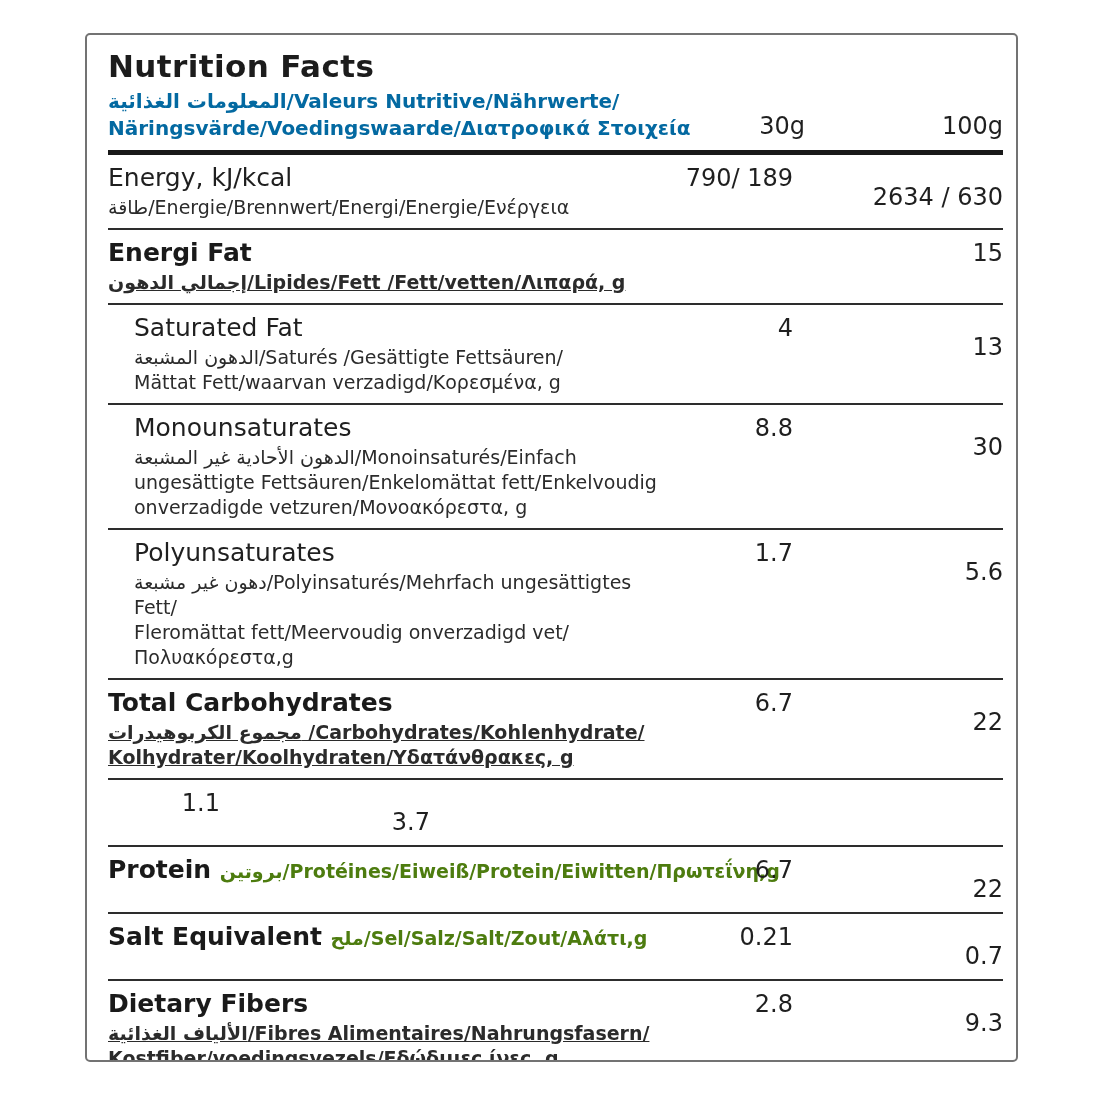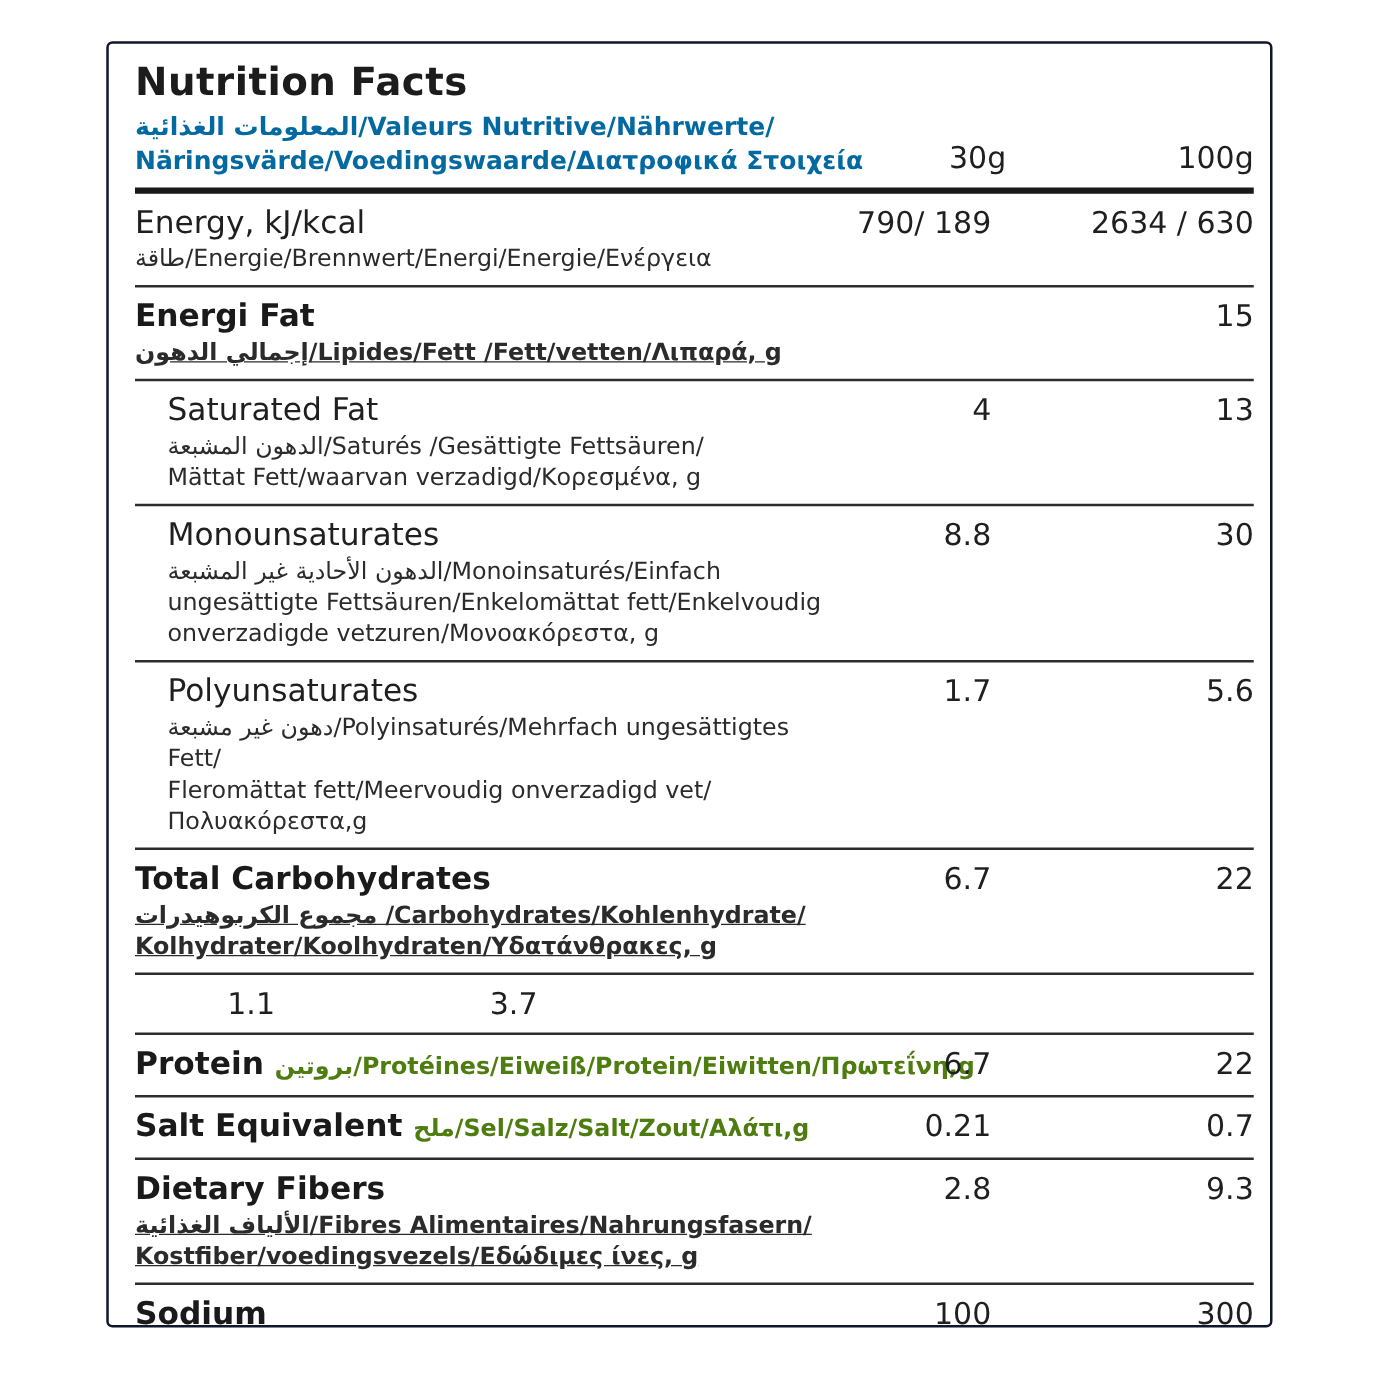--- a/index.html
+++ b/index.html
@@ -18,21 +18,21 @@
     background: #ffffff;
     overflow: hidden;
   }
   .label-box {
     position: absolute;
     left: 85px;
     top: 33px;
     width: 933px;
     height: 1029px;
     box-sizing: border-box;
-    border: 2px solid #0f172a;
+    border: 2px solid #737373;
     border-radius: 5px;
     background: #ffffff;
     padding: 12px 13px 6px 21px;
     overflow: hidden;
   }
   .title {
     font-size: 31px;
     font-weight: 800;
     letter-spacing: 0.4px;
     line-height: 38px;
@@ -95,21 +95,21 @@
   }
   .v {
     font-size: 24px;
     font-weight: 400;
     line-height: 30px;
     text-align: right;
     flex: 0 0 auto;
     color: #1f1f1f;
   }
   .v1 { width: 112px; }
-  .v2 { width: 198px; }
+  .v2 { width: 198px; margin-top: 19px; }
 </style>
 </head>
 <body>
 
 <div class="canvas">
   <div class="label-box">
 
     <div class="header-row">
       <div class="header-main">
         <div class="title">Nutrition Facts</div>

